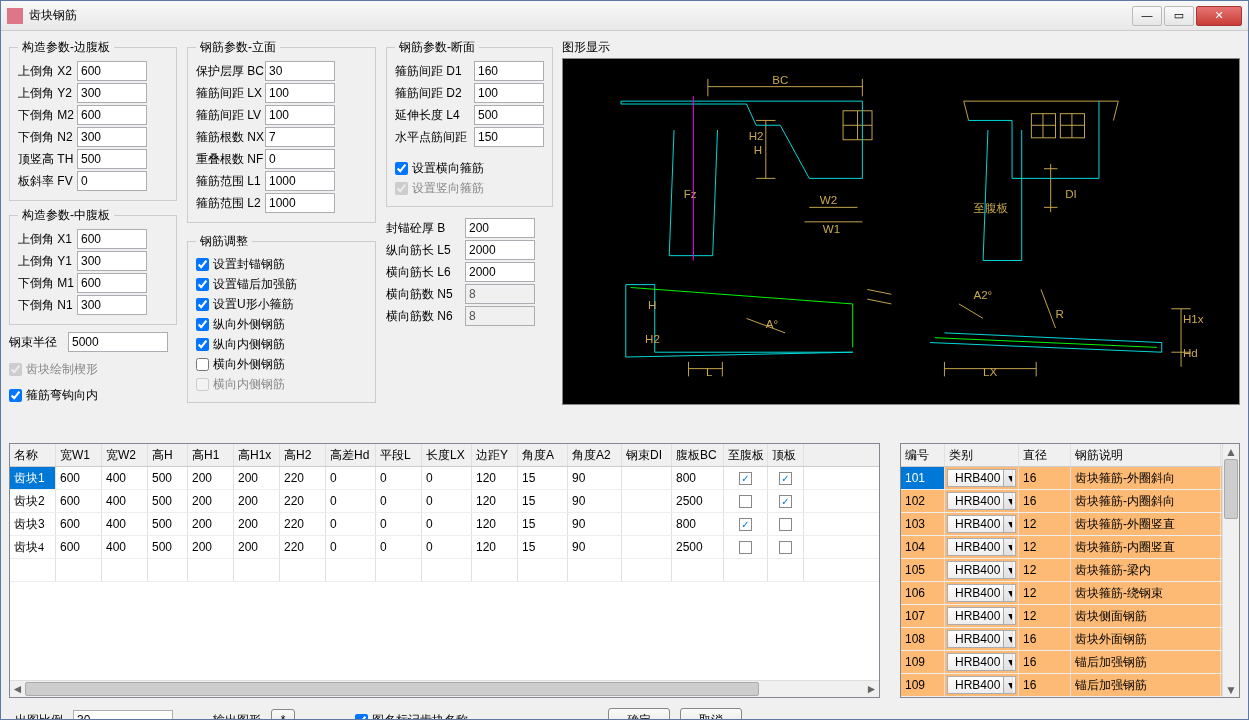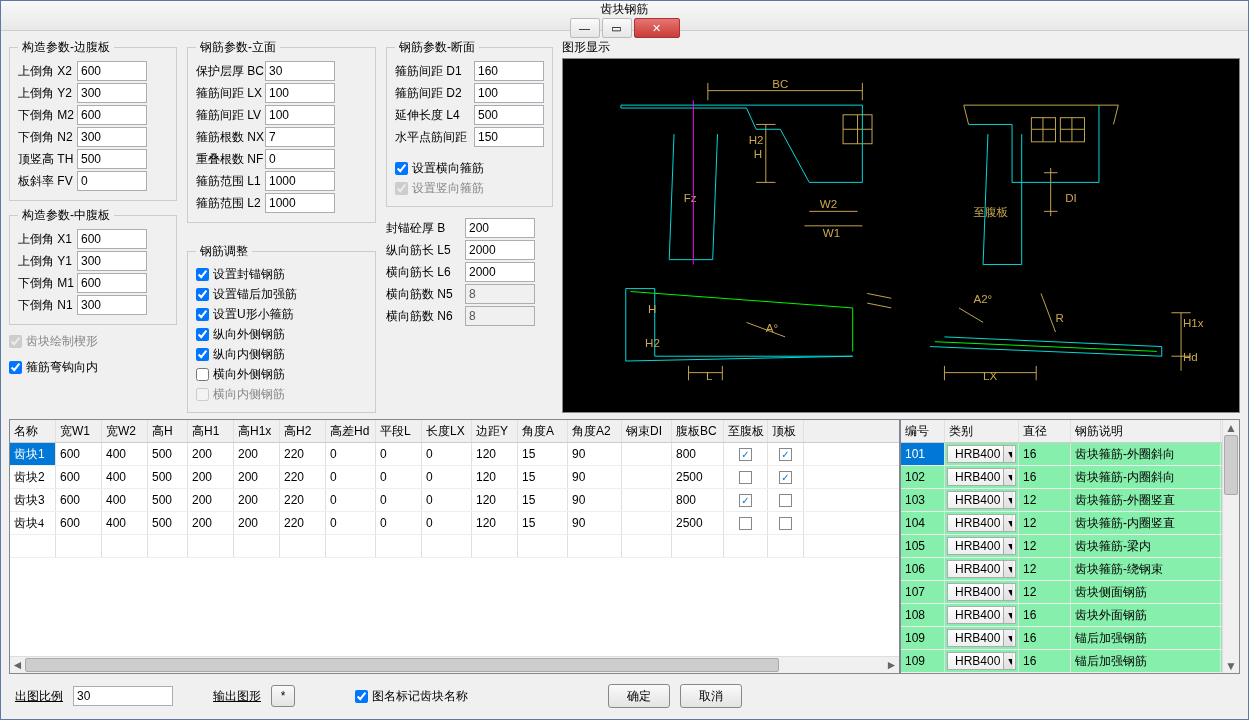--- a/index.html
+++ b/index.html
@@ -1,44 +1,44 @@
 <!DOCTYPE html>
 <html><head>
 <meta charset="utf-8">
 <style>
 * { box-sizing: border-box; font-family: "Microsoft YaHei", SimSun, sans-serif; font-size: 12px; }
 body { margin: 0; background: #f0f0f0; }
 .window { width: 1249px; height: 720px; background: #f0f0f0; border: 1px solid #5a7aa3; display: flex; flex-direction: column; }
-.titlebar { height: 30px; background: linear-gradient(#f8f8f8,#e8e8e8); display: flex; align-items: center; padding: 0 6px; border-bottom: 1px solid #ccc; flex-direction: column; }
+.titlebar { height: 30px; background: linear-gradient(#f8f8f8,#e8e8e8); display: flex; align-items: center; padding: 0 6px; border-bottom: 1px solid #ccc; }
 .titlebar .icon { width: 16px; height: 16px; background: #d78; margin-right: 6px; }
 .titlebar .title { flex: 1; }
 .winbtns { display: flex; gap: 2px; }
 .winbtn { width: 30px; height: 20px; border: 1px solid #bbb; background: linear-gradient(#fafafa,#e6e6e6); border-radius: 2px; display: flex; align-items: center; justify-content: center; font-size: 11px; line-height: 1; }
 .winbtn.close { background: linear-gradient(#e77572,#c93c37); border-color: #a33; color: #fff; width: 46px; }
 .content { flex: 1; padding: 8px; display: flex; flex-direction: column; gap: 6px; overflow: hidden; }
 .toprow { display: flex; gap: 10px; }
 fieldset { border: 1px solid #ccc; padding: 4px 8px 8px; margin: 0; }
 legend { padding: 0 4px; }
 .leftcol { display: flex; flex-direction: column; gap: 6px; width: 168px; }
-.midcol { display: flex; flex-direction: column; gap: 20px; width: 189px; }
+.midcol { display: flex; flex-direction: column; gap: 10px; width: 189px; }
 .mid2col { display: flex; flex-direction: column; gap: 6px; width: 166px; }
 .row { display: flex; align-items: center; gap: 4px; height: 22px; }
 .row label { width: 55px; text-align: left; white-space: nowrap; }
 .row input[type=text] { width: 70px; height: 20px; border: 1px solid #abadb3; padding: 0 3px; background: #fff; }
 .row input[type=text].wide { width: 100px; }
 .chk { display: flex; align-items: center; gap: 4px; height: 20px; }
 .chk input { margin: 0; }
 .chk.disabled { color: #888; }
 .diagram-wrap { flex: 1; display: flex; flex-direction: column; }
 .diagram-label { margin-bottom: 2px; }
 .diagram { flex: 1; background: #000; border: 1px solid #888; position: relative; min-height: 330px; }
 .diagram svg { width: 100%; height: 100%; }
-.tablesrow { display: flex; gap: 0; height: 321px; }
+.tablesrow { display: flex; gap: 20px; height: 321px; margin-top: 32px; }
 .leftTable { flex: 1; display: flex; flex-direction: column; border: 1px solid #828790; background: #fff; }
-.rightTable { width: 340px; display: flex; flex-direction: column; border: 1px solid #828790; background: #86efac; }
+.rightTable { width: 340px; display: flex; flex-direction: column; border: 1px solid #828790; background: #fdba74; }
 .gridhead { display: flex; background: #f0f0f0; border-bottom: 1px solid #ccc; }
 .gridhead div, .gridrow div { padding: 3px 4px; border-right: 1px solid #e0e0e0; white-space: nowrap; overflow: hidden; height: 22px; display: flex; align-items: center; }
 .gridbody { flex: 1; overflow: auto; }
 .gridrow { display: flex; border-bottom: 1px solid #eee; }
 .gridrow .sel { background: #0078d7; color: #fff; }
 .gridrow .cellchk { justify-content: center; }
 .gridrow .cellchk div { border:1px solid #888; width:13px; height:13px; background:#fff; display:flex; align-items:center; justify-content:center; font-size:10px; color:#0078d7;}
 .scrollx { height: 17px; background: #f0f0f0; border-top: 1px solid #ddd; position: relative; }
 .scrollx .thumb { position: absolute; left: 15px; right: 120px; top:1px; bottom:1px; background: #cdcdcd; border:1px solid #aaa; border-radius:2px;}
 .scrollx .arr { position:absolute; top:0; bottom:0; width:15px; display:flex; align-items:center; justify-content:center; color:#666;}
@@ -113,20 +113,24 @@
             </div>
           <div class="row">
               <label>下倒角 M1</label>
               <input type="text" value="600" style="">
             </div>
           <div class="row">
               <label>下倒角 N1</label>
               <input type="text" value="300" style="">
             </div>
         </fieldset>
+        <div class="row">
+            <label style="width:55px">钢束半径</label>
+            <input type="text" class="wide" value="5000" style="">
+          </div>
         <div class="chk disabled">
             <input type="checkbox" disabled="" checked="" style="">
             <span>齿块绘制楔形</span>
           </div>
         <div class="chk">
             <input type="checkbox" checked="" style="">
             <span>箍筋弯钩向内</span>
           </div>
       </div>
 

